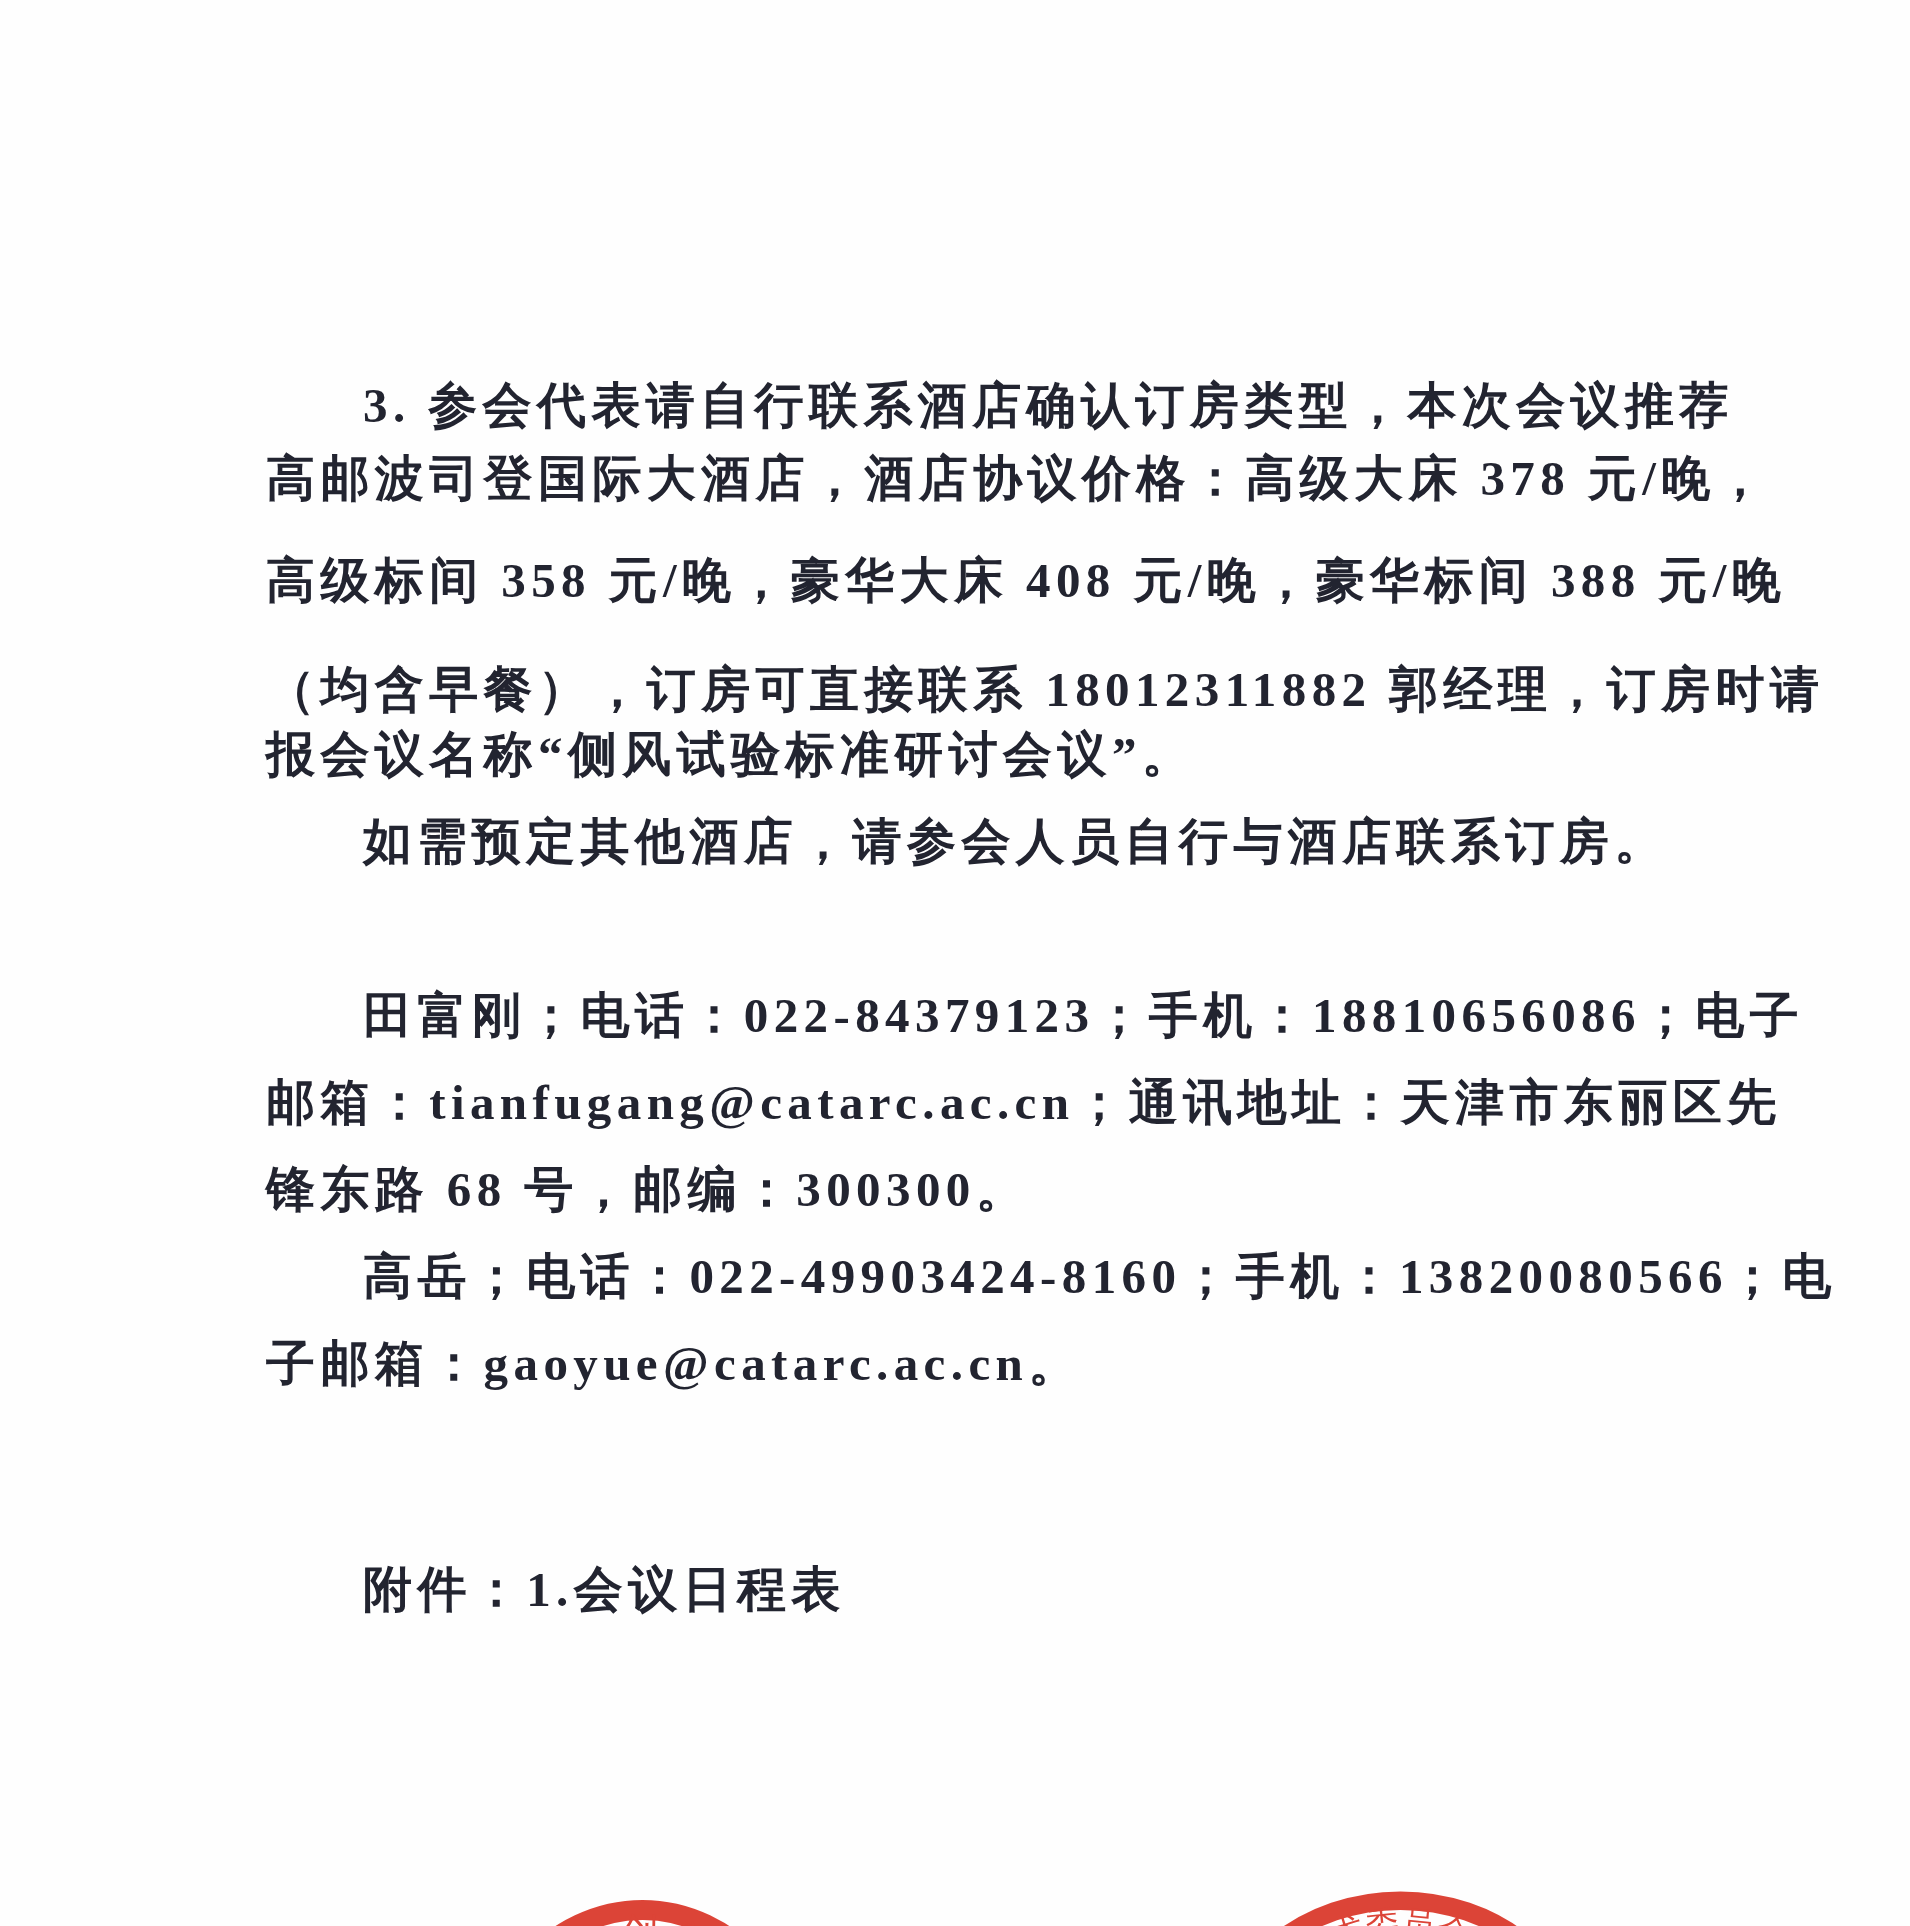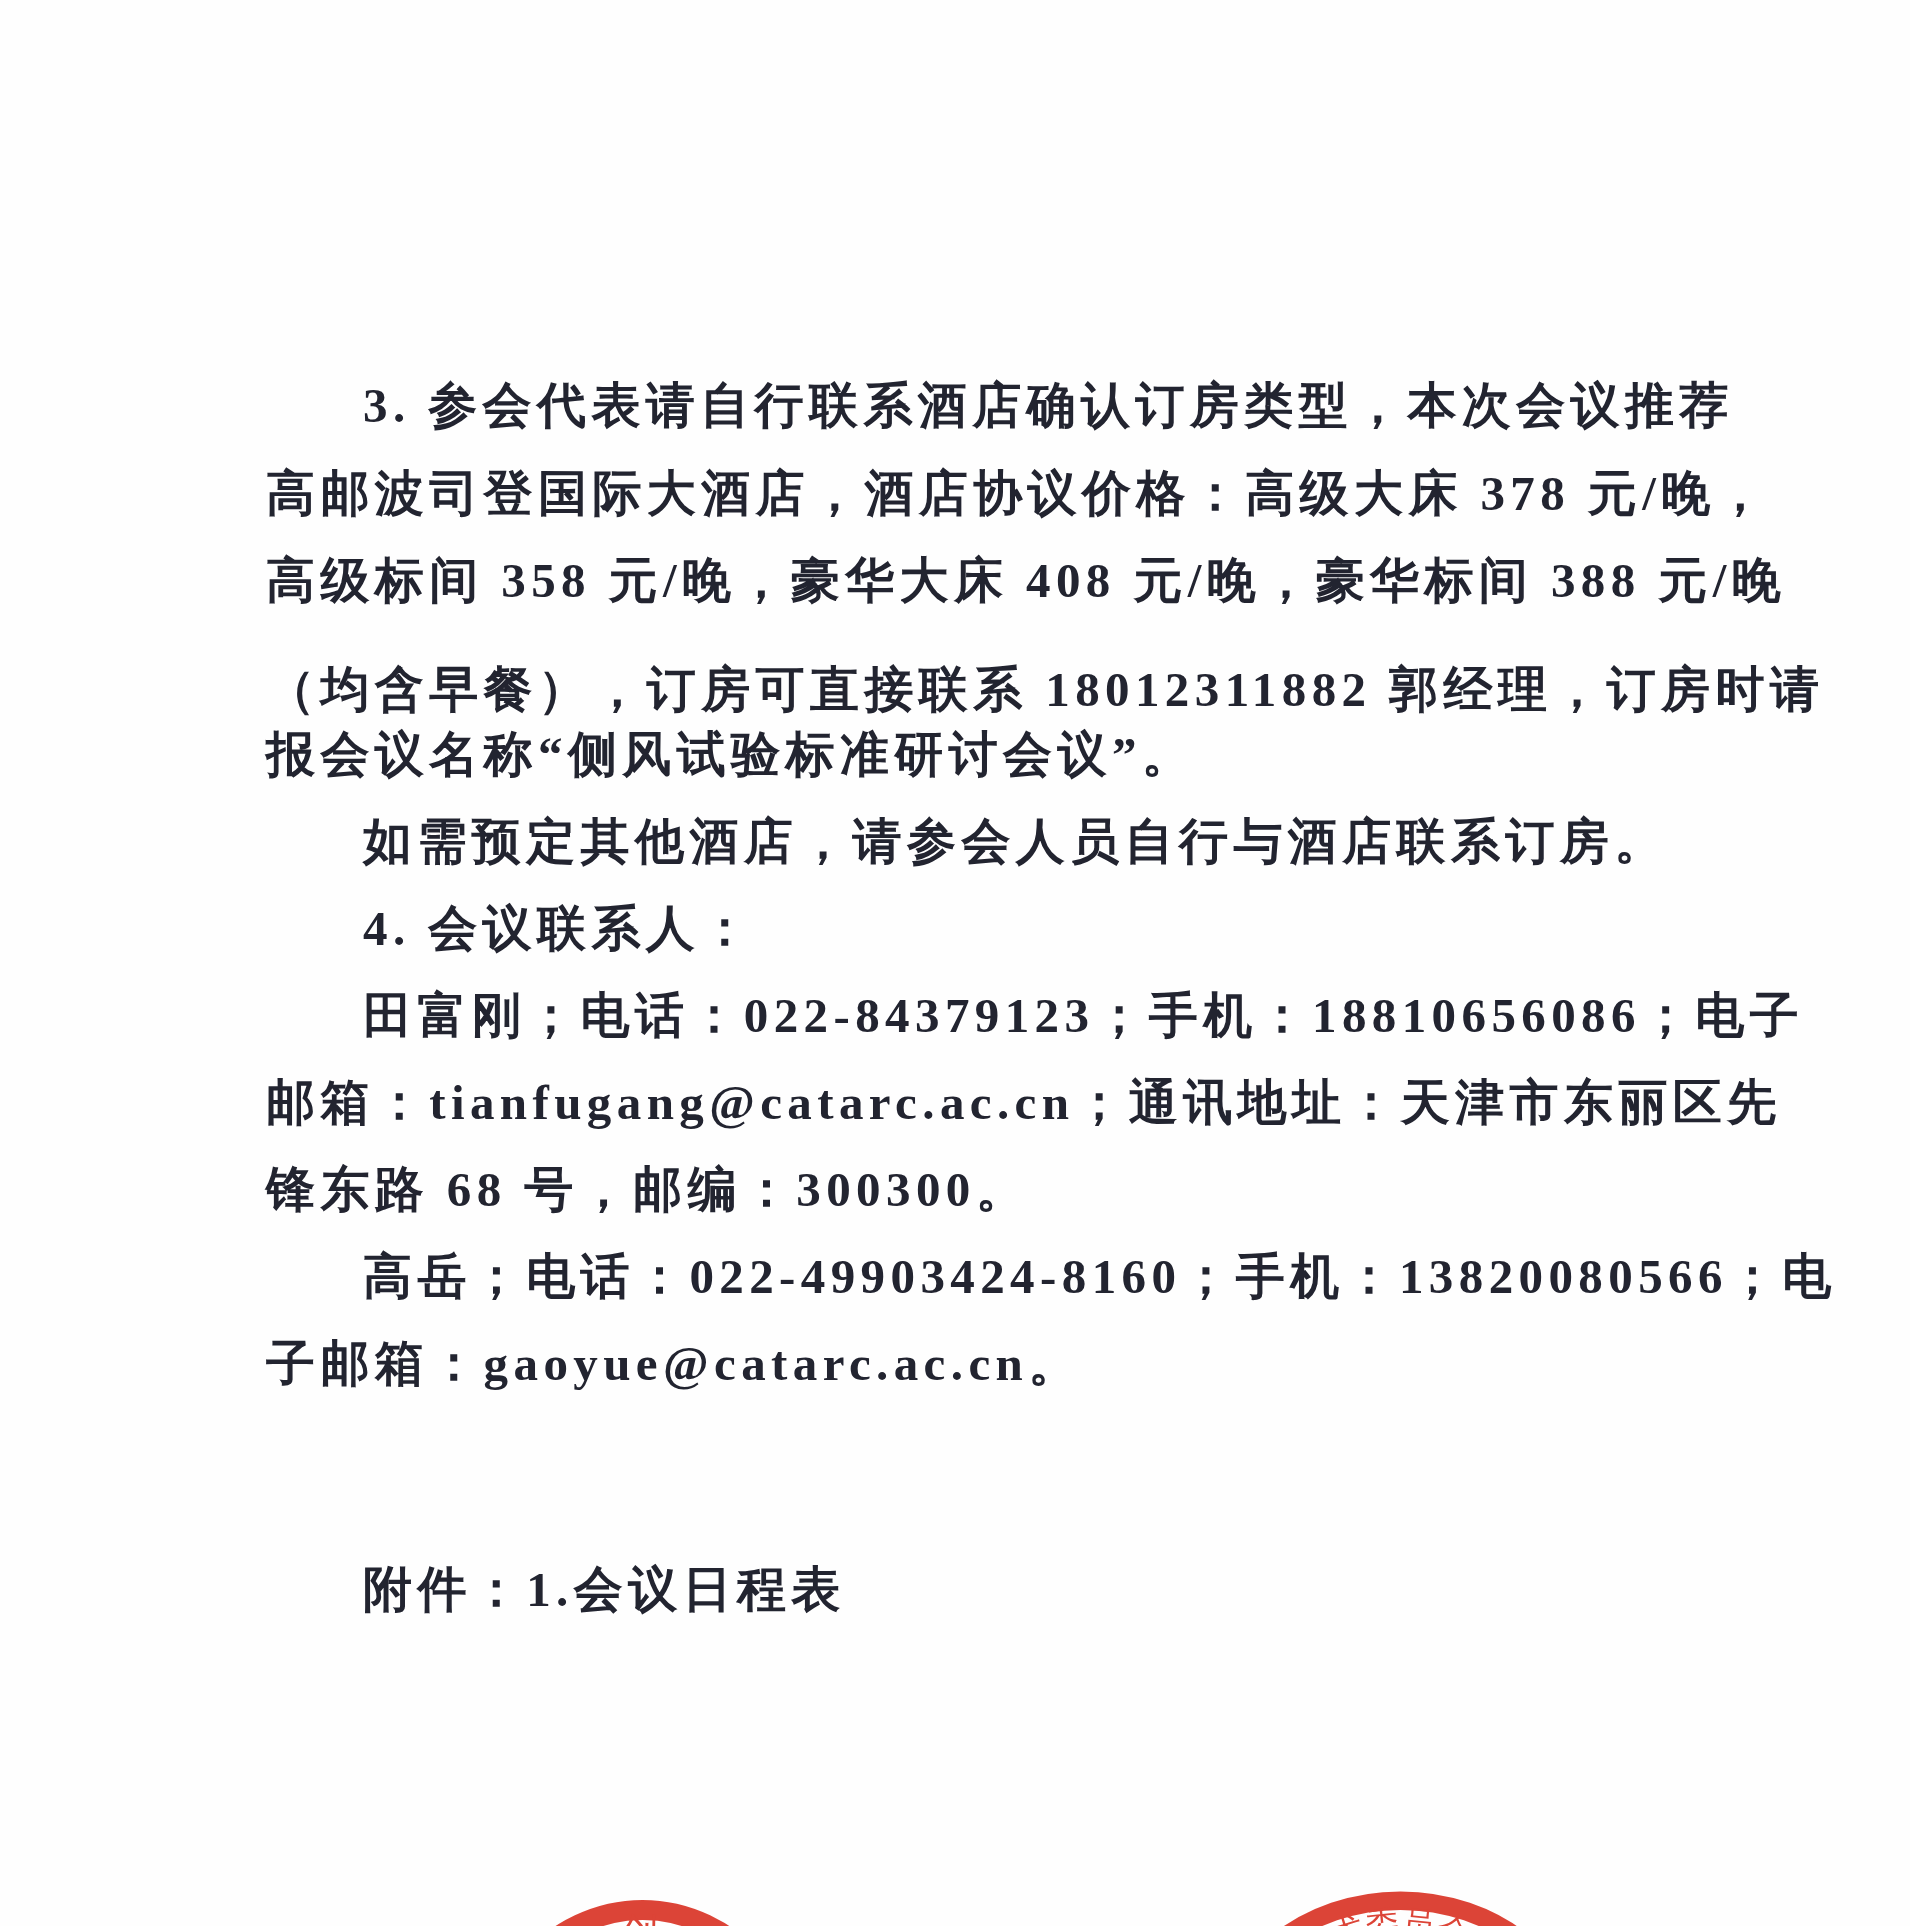--- a/index.html
+++ b/index.html
@@ -39,26 +39,25 @@
     font-family:"Liberation Sans","DejaVu Sans",sans-serif;
     fill:var(--seal-red);
   }
 </style>
 </head>
 <body>
 
 <div class="page">
 
   <div class="bline indent" style="top:379px">3.  参会代表请自行联系酒店确认订房类型，本次会议推荐</div>
-  <div class="bline" style="top:467px">高邮波司登国际大酒店，酒店协议价格：高级大床 378 元/晚，</div>
+  <div class="bline" style="top:452px">高邮波司登国际大酒店，酒店协议价格：高级大床 378 元/晚，</div>
   <div class="bline" style="top:554px">高级标间 358 元/晚，豪华大床 408 元/晚，豪华标间 388 元/晚</div>
   <div class="bline" style="top:663px">（均含早餐），订房可直接联系 18012311882 郭经理，订房时请</div>
   <div class="bline" style="top:728px">报会议名称“侧风试验标准研讨会议”。</div>
   <div class="bline indent" style="top:815px">如需预定其他酒店，请参会人员自行与酒店联系订房。</div>
-  <div class="bline indent" style="top:902px">4. 会议联系人：</div>
   <div class="bline indent" style="top:989px">田富刚；电话：022-84379123；手机：18810656086；电子</div>
   <div class="bline" style="top:1076px">邮箱：tianfugang@catarc.ac.cn；通讯地址：天津市东丽区先</div>
   <div class="bline" style="top:1163px">锋东路 68 号，邮编：300300。</div>
   <div class="bline indent" style="top:1250px">高岳；电话：022-49903424-8160；手机：13820080566；电</div>
   <div class="bline" style="top:1337px">子邮箱：gaoyue@catarc.ac.cn。</div>
   <div class="bline indent" style="top:1563px">附件：1.会议日程表</div>
 
   <svg class="seal seal-left" width="385" height="451" viewBox="0 0 1000 1170">
     <defs>
       <path id="leftRing" d="M 252,881 A 350,440 0 1 1 748,881" fill="none"></path>

